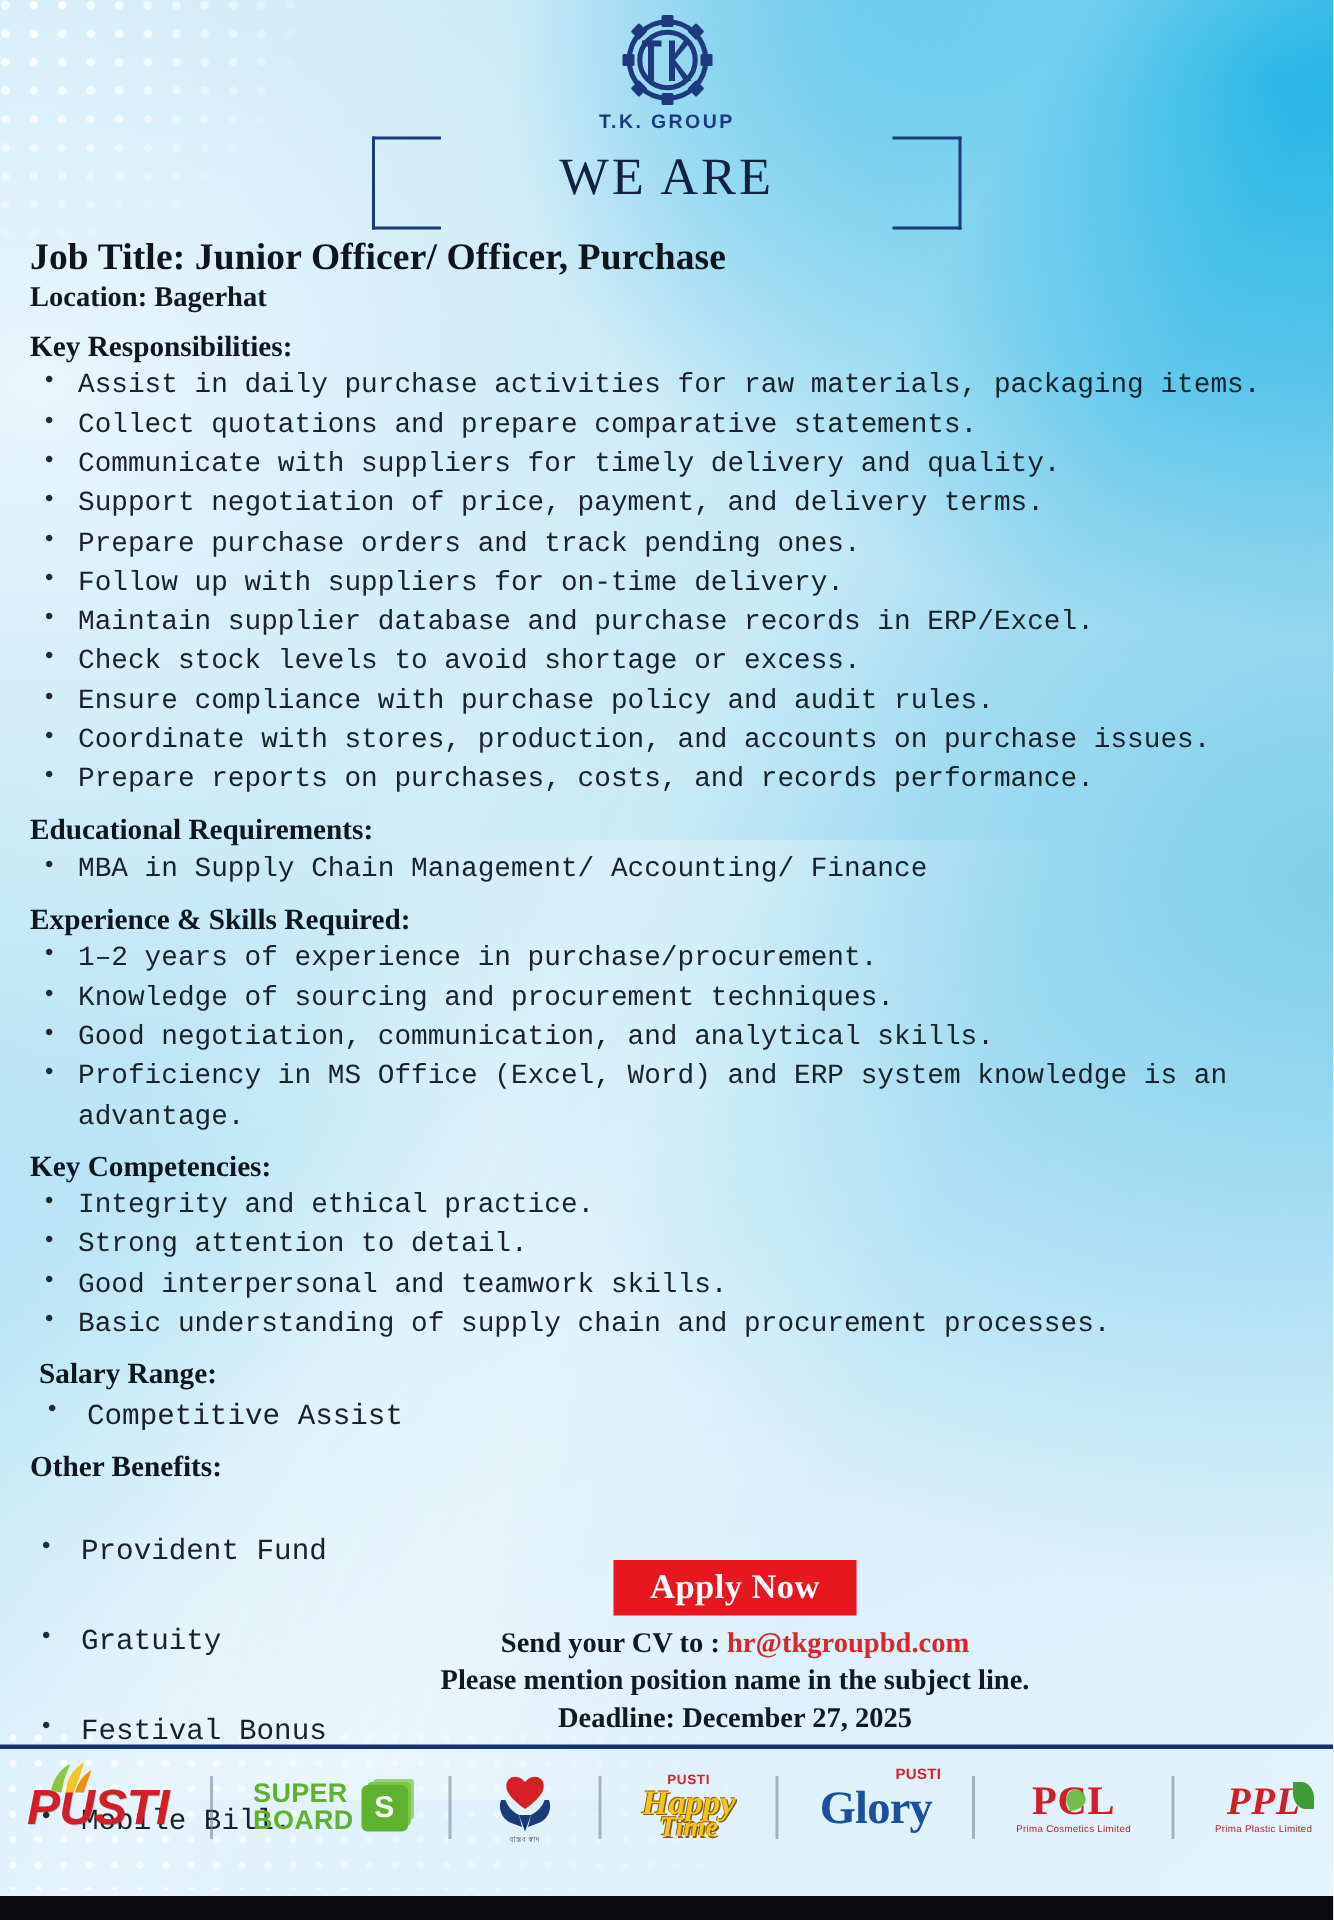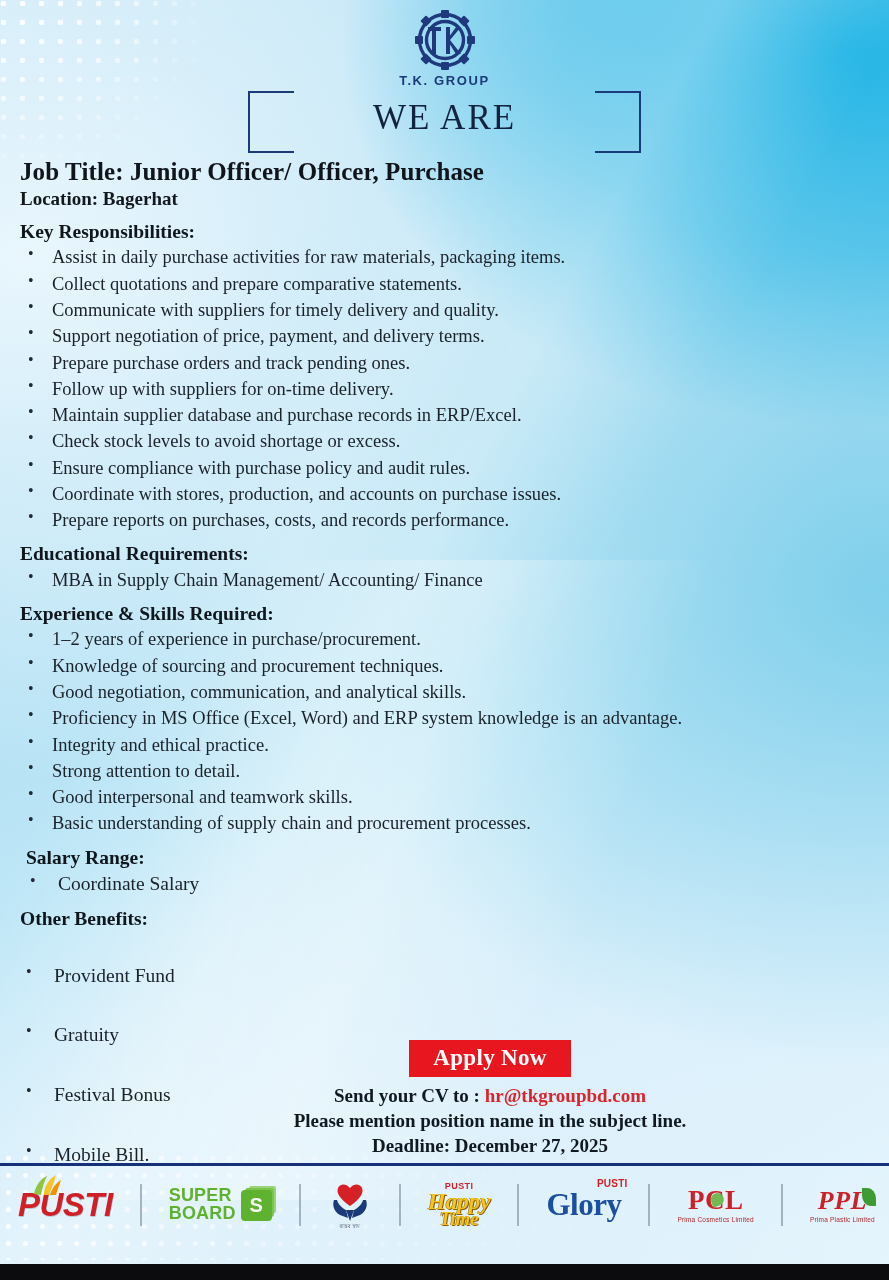--- a/index.html
+++ b/index.html
@@ -96,20 +96,21 @@
   .sec-head {
     font-weight:bold; font-size:19.5px; color:#10161d;
     margin-top:9px; margin-bottom:1px; line-height:1.2;
   }
   .sec-head.indent { padding-left:6px; }
   ul.blist { list-style:none; }
   ul.blist li {
     position:relative;
     font-size:18.5px; color:#1a2129; line-height:1.42;
     padding-left:32px;
+    font-family:Liberation Mono, monospace;
   }
   ul.blist li::before {
     content:"\2022";
     position:absolute; left:8px; top:-1px;
     font-size:16px; color:#222a33;
   }
   ul.blist.wide li { font-size:19.5px; line-height:1.53; padding-left:34px;margin-top:30px; }
   ul.blist.wide li::before { left:6px; }
   ul.blist.salary li { font-size:19.5px; line-height:1.45; padding-left:38px; }
   ul.blist.salary li::before { left:10px; }
@@ -320,30 +321,31 @@
     </ul>
 
     <div class="sec-head">Experience &amp; Skills Required:</div>
     <ul class="blist">
       <li>1–2 years of experience in purchase/procurement.</li>
       <li>Knowledge of sourcing and procurement techniques.</li>
       <li>Good negotiation, communication, and analytical skills.</li>
       <li>Proficiency in MS Office (Excel, Word) and ERP system knowledge is an advantage.</li>
     </ul>
 
+    <div class="sec-head">Key Competencies:</div>
     <ul class="blist">
       <li>Integrity and ethical practice.</li>
       <li>Strong attention to detail.</li>
       <li>Good interpersonal and teamwork skills.</li>
       <li>Basic understanding of supply chain and procurement processes.</li>
     </ul>
 
     <div class="sec-head indent">Salary Range:</div>
     <ul class="blist salary">
-      <li>Coordinate Salary</li>
+      <li>Competitive Assist</li>
     </ul>
 
     <div class="sec-head">Other Benefits:</div>
     <ul class="blist wide">
       <li>Provident Fund</li>
       <li>Gratuity</li>
       <li>Festival Bonus</li>
       <li>Mobile Bill.</li>
     </ul>
   </div>

